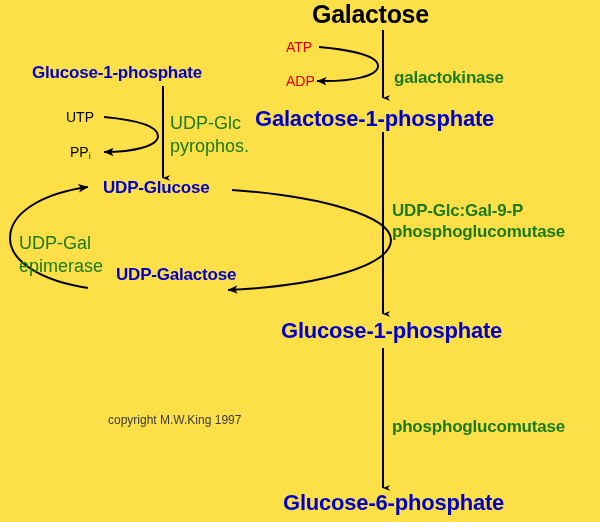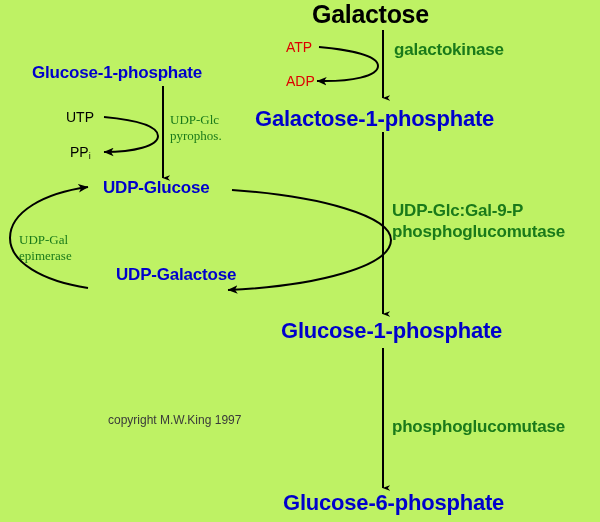--- a/index.html
+++ b/index.html
@@ -7,21 +7,21 @@
     padding: 0;
     background: #ffffff;
   }
   body {
     font-family: "Liberation Sans", sans-serif;
   }
   #diagram-canvas {
     position: relative;
     width: 600px;
     height: 522px;
-    background: #bef264;
+    background: #fde047;
     overflow: hidden;
   }
   #pathway-svg {
     position: absolute;
     left: 0;
     top: 0;
     width: 600px;
     height: 522px;
   }
   .lbl {
@@ -49,23 +49,22 @@
   .enzyme {
     color: #1a7a1a;
     font-family: "Liberation Sans", sans-serif;
   }
   .enz-big {
     font-size: 17px;
     font-weight: bold;
     letter-spacing: -0.2px;
   }
   .enz-small {
-    font-size: 13px;
+    font-size: 18px;
     font-weight: normal;
-    font-family: Liberation Serif, serif;
   }
   .enz-small .ln { display: block; line-height: 1.25; }
   .enz-big .ln   { display: block; line-height: 1.25; }
   
   .cofactor-red {
     color: #dd0000;
     font-size: 14px;
     font-family: "Liberation Sans", sans-serif;
   }
   .cofactor-black {
@@ -117,21 +116,21 @@
 
     <line x1="383" y1="348" x2="383" y2="488" stroke="#000000" stroke-width="2" marker-end="url(#arrowDown)"></line>
   </svg>
 
   <div class="lbl title-metabolite" style="left:312px; top:2px;">Galactose</div>
 
   <div class="lbl cofactor-red" style="left:286px; top:40px;">ATP</div>
 
   <div class="lbl cofactor-red" style="left:286px; top:74px;">ADP</div>
 
-  <div class="lbl enzyme enz-big" style="left:394px; top:41px;">galactokinase</div>
+  <div class="lbl enzyme enz-big" style="left:394px; top:69px;">galactokinase</div>
 
   <div class="lbl metabolite met-big" style="left:255px; top:108px;">Galactose-1-phosphate</div>
 
   <div class="lbl metabolite met-mid" style="left:32px; top:64px;">Glucose-1-phosphate</div>
 
   <div class="lbl cofactor-black" style="left:66px; top:110px;">UTP</div>
 
   <div class="lbl cofactor-black" style="left:59px; top:145px;margin-left:11px;">
     <span>PP</span><sub>i</sub>
   </div>

